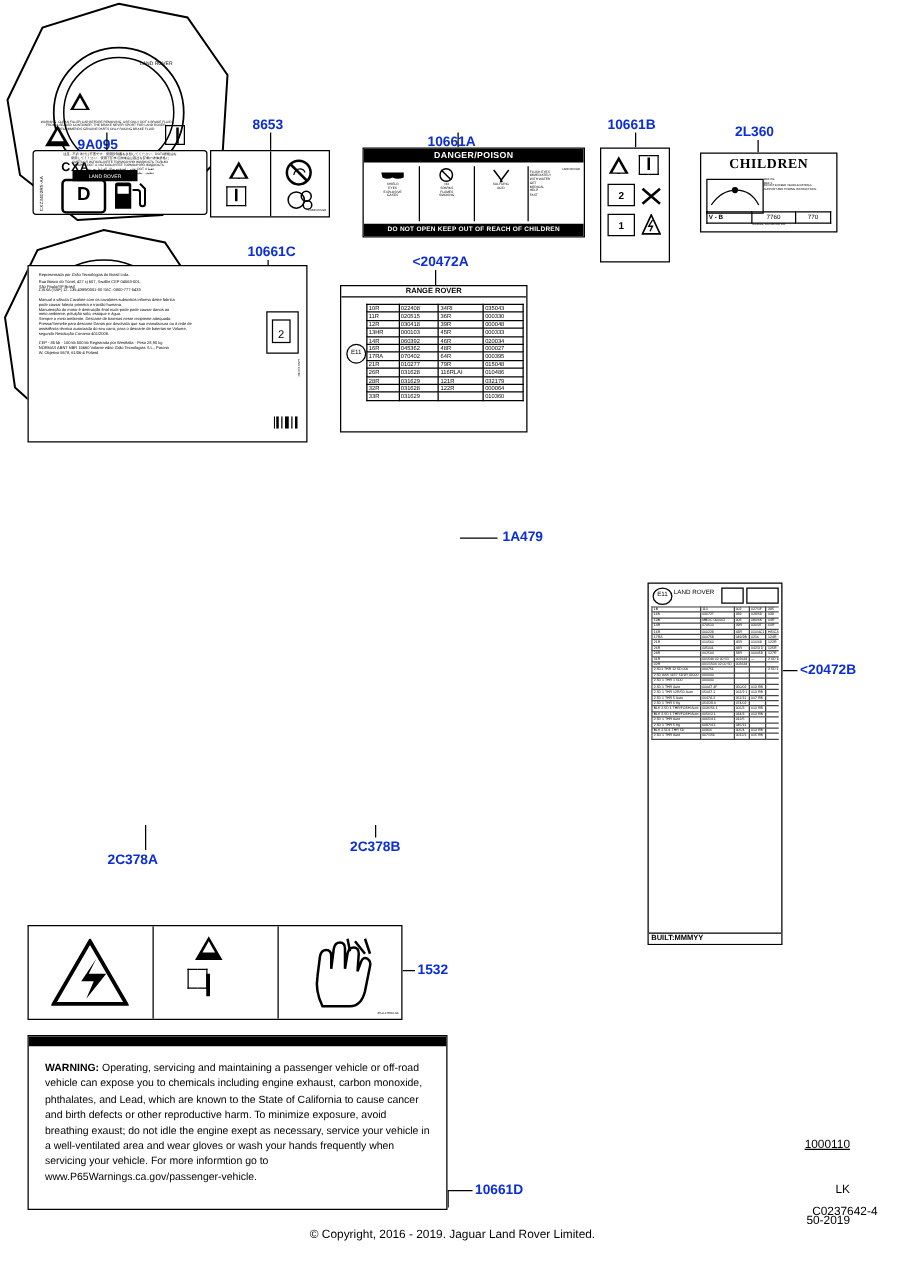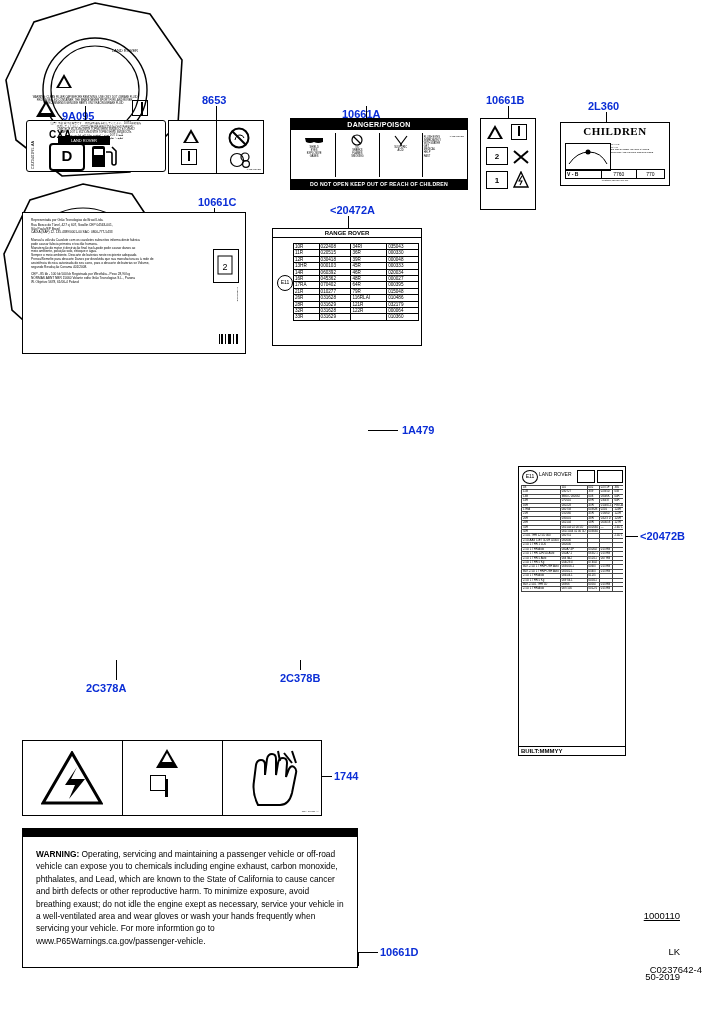--- a/index.html
+++ b/index.html
@@ -657,21 +657,21 @@
               <td>0012/1</td>
               <td>015 RB</td>
               <td></td>
             </tr>
           </tbody>
       </table>
     </div>
     <div class="builtrow">BUILT:MMMYY</div>
   </div>
 
-  <div class="callout" style="left:334px;top:770px;">1744</div>
+  <div class="callout" style="left:334px;top:770px;">1532</div>
   <div class="leader lh" style="left:322px;top:776px;width:10px;"></div>
 
   <div class="card" id="c-1532">
     <div class="vline" style="left:33.33%;"></div>
     <div class="vline" style="left:66.66%;"></div>
     <div class="third" style="left:0;">
       <svg width="62" height="56" viewBox="0 0 62 56" style="position:absolute;left:18px;top:10px;">
         <path d="M31 2 L60 52 L2 52 Z" stroke="#000" stroke-width="3" fill="none"></path>
         <path d="M36 16 L24 34 h10 l-6 14 l16-20 H30 z" fill="#000"></path>
       </svg>
@@ -705,14 +705,15 @@
   <div class="card" id="c-10661d">
     <div class="band"></div>
     <p><b>WARNING:</b> <span>Operating, servicing and maintaining a passenger vehicle or off-road vehicle can expose you to chemicals including engine exhaust, carbon monoxide, phthalates, and Lead, which are known to the State of California to cause cancer and birth defects or other reproductive harm. To minimize exposure, avoid breathing exaust; do not idle the engine exept as necessary, service your vehicle in a well-ventilated area and wear gloves or wash your hands frequently when servicing your vehicle. For more informtion go to www.P65Warnings.ca.gov/passenger-vehicle.</span></p>
   </div>
 
   <div class="meta" style="top:910px;text-decoration:underline;">1000110</div>
   <div class="meta" style="top:971px;">50-2019</div>
   <div class="meta" style="top:946px;">LK</div>
   <div class="meta" style="top:964px;right:22px;">C0237642-4</div>
 
+  <div class="copyright">© Copyright, 2016 - 2019. Jaguar Land Rover Limited.</div>
 
 </div>
 
 </body></html>

